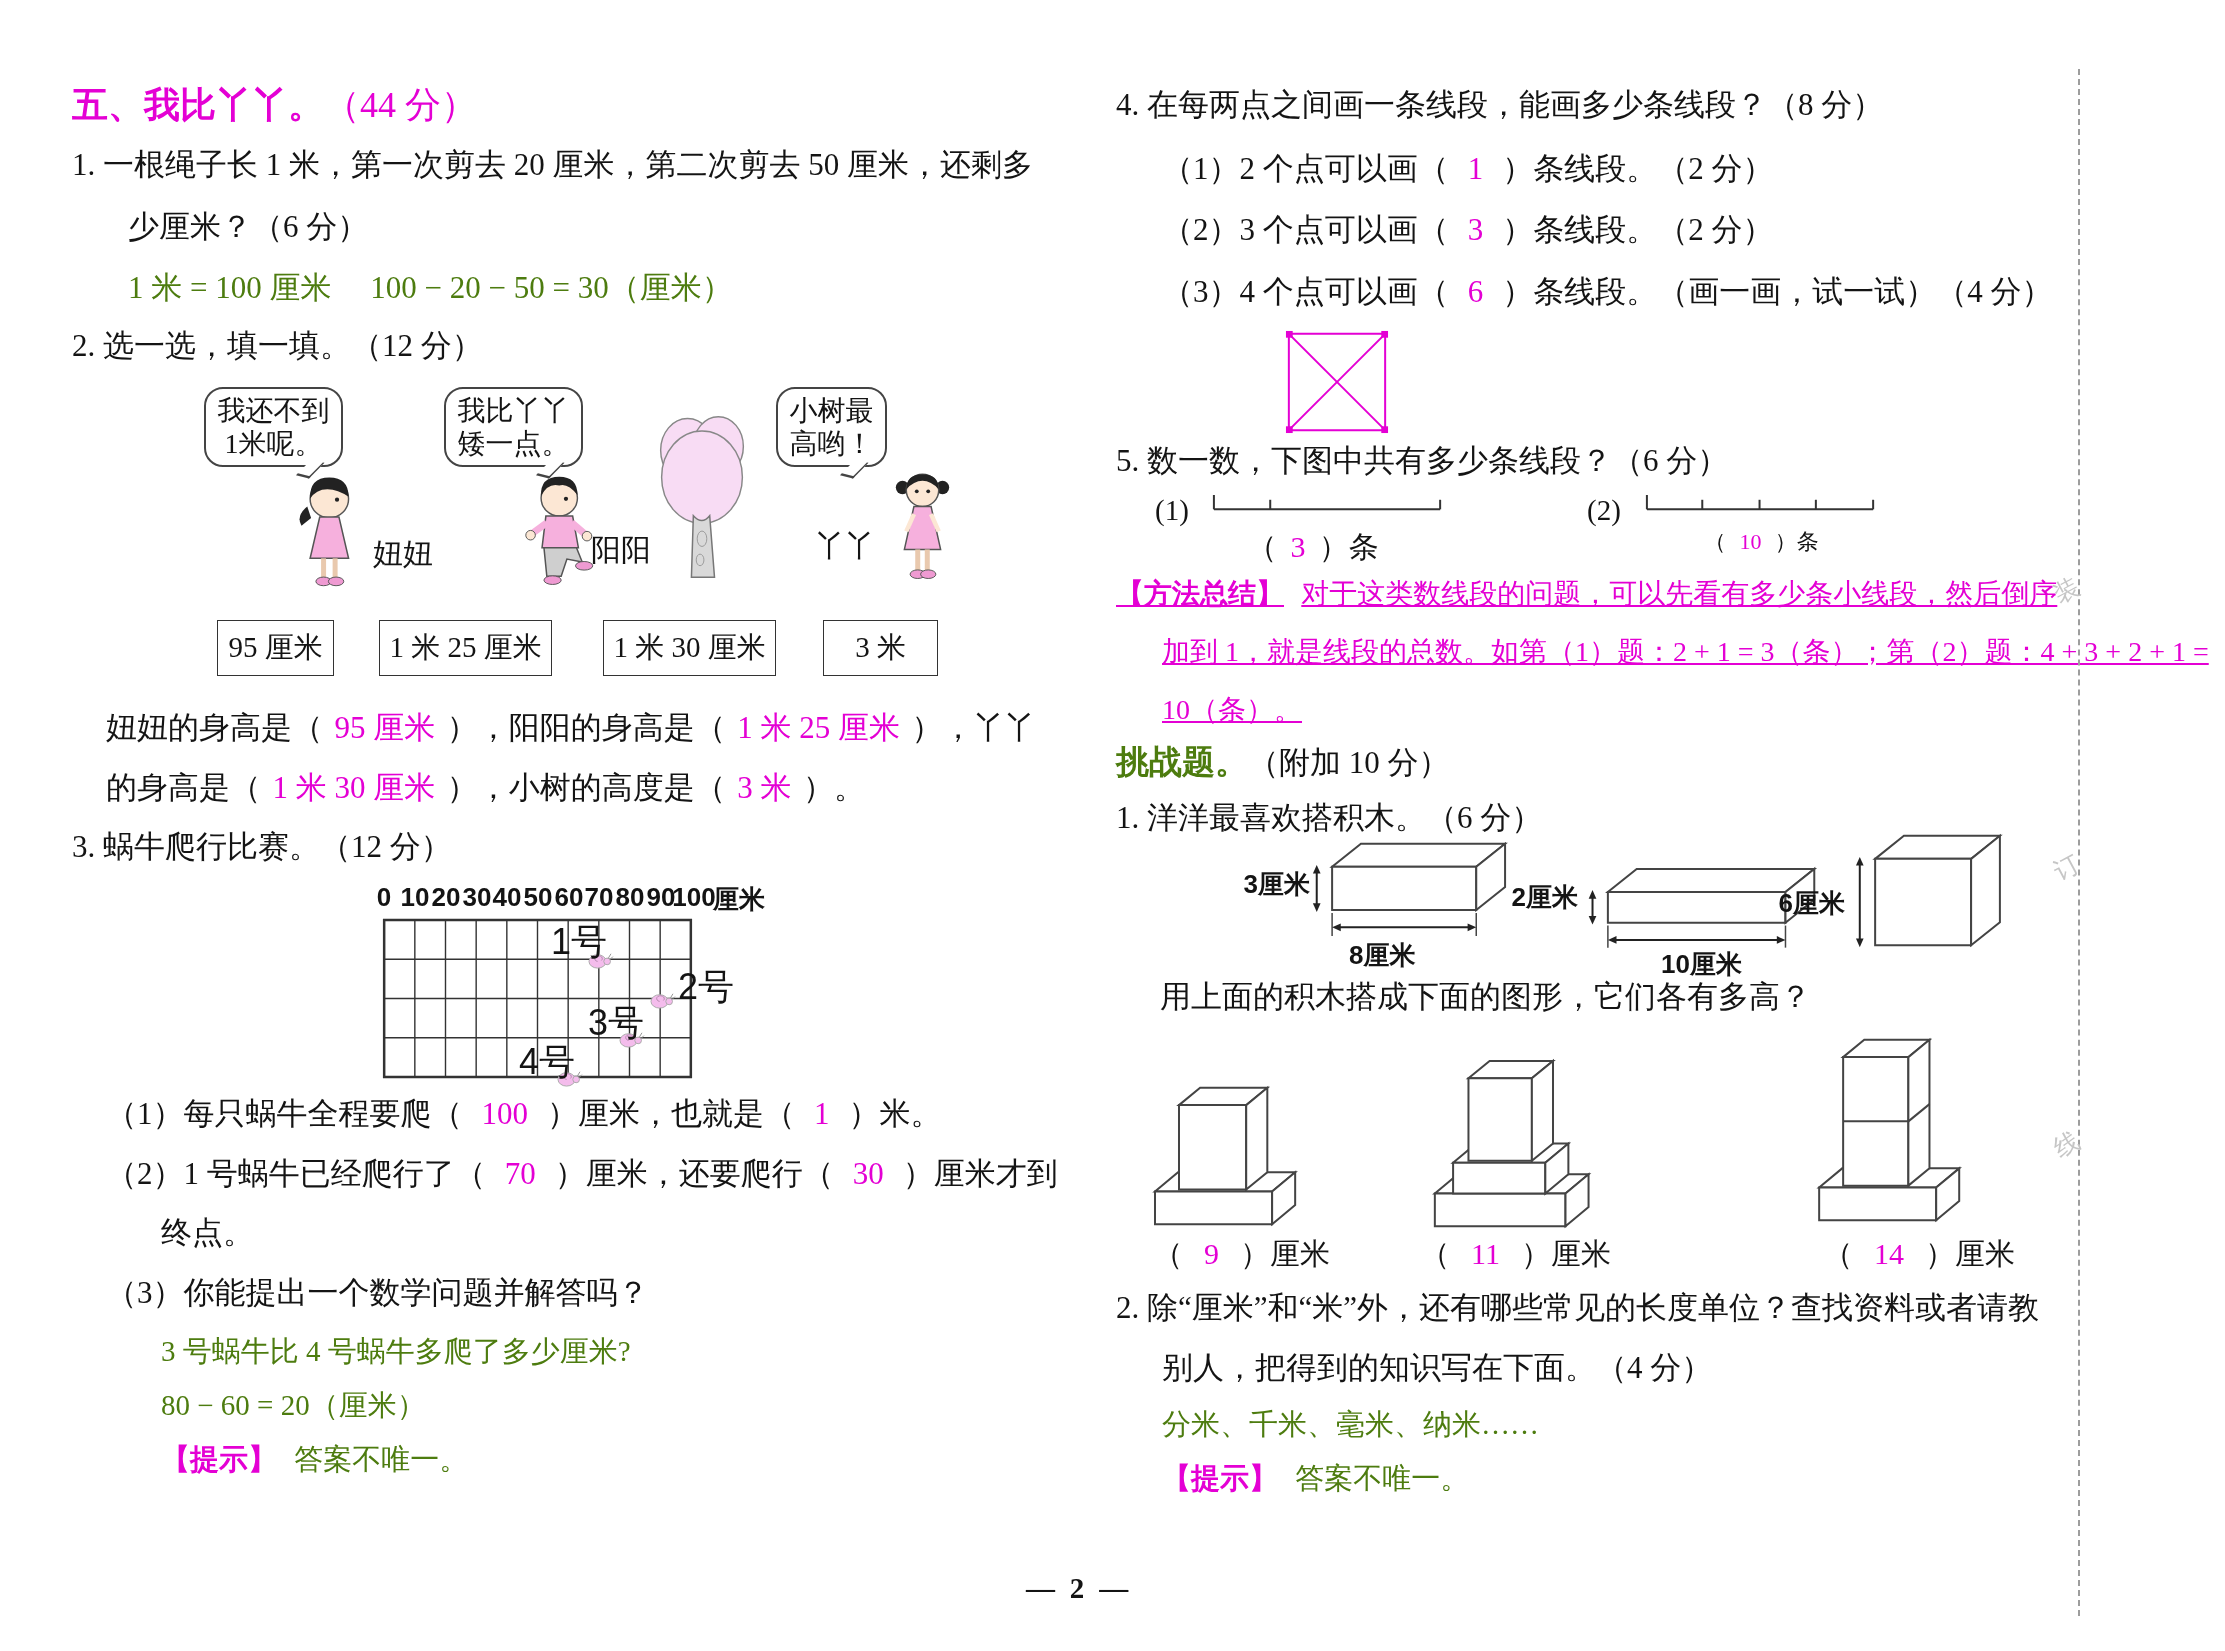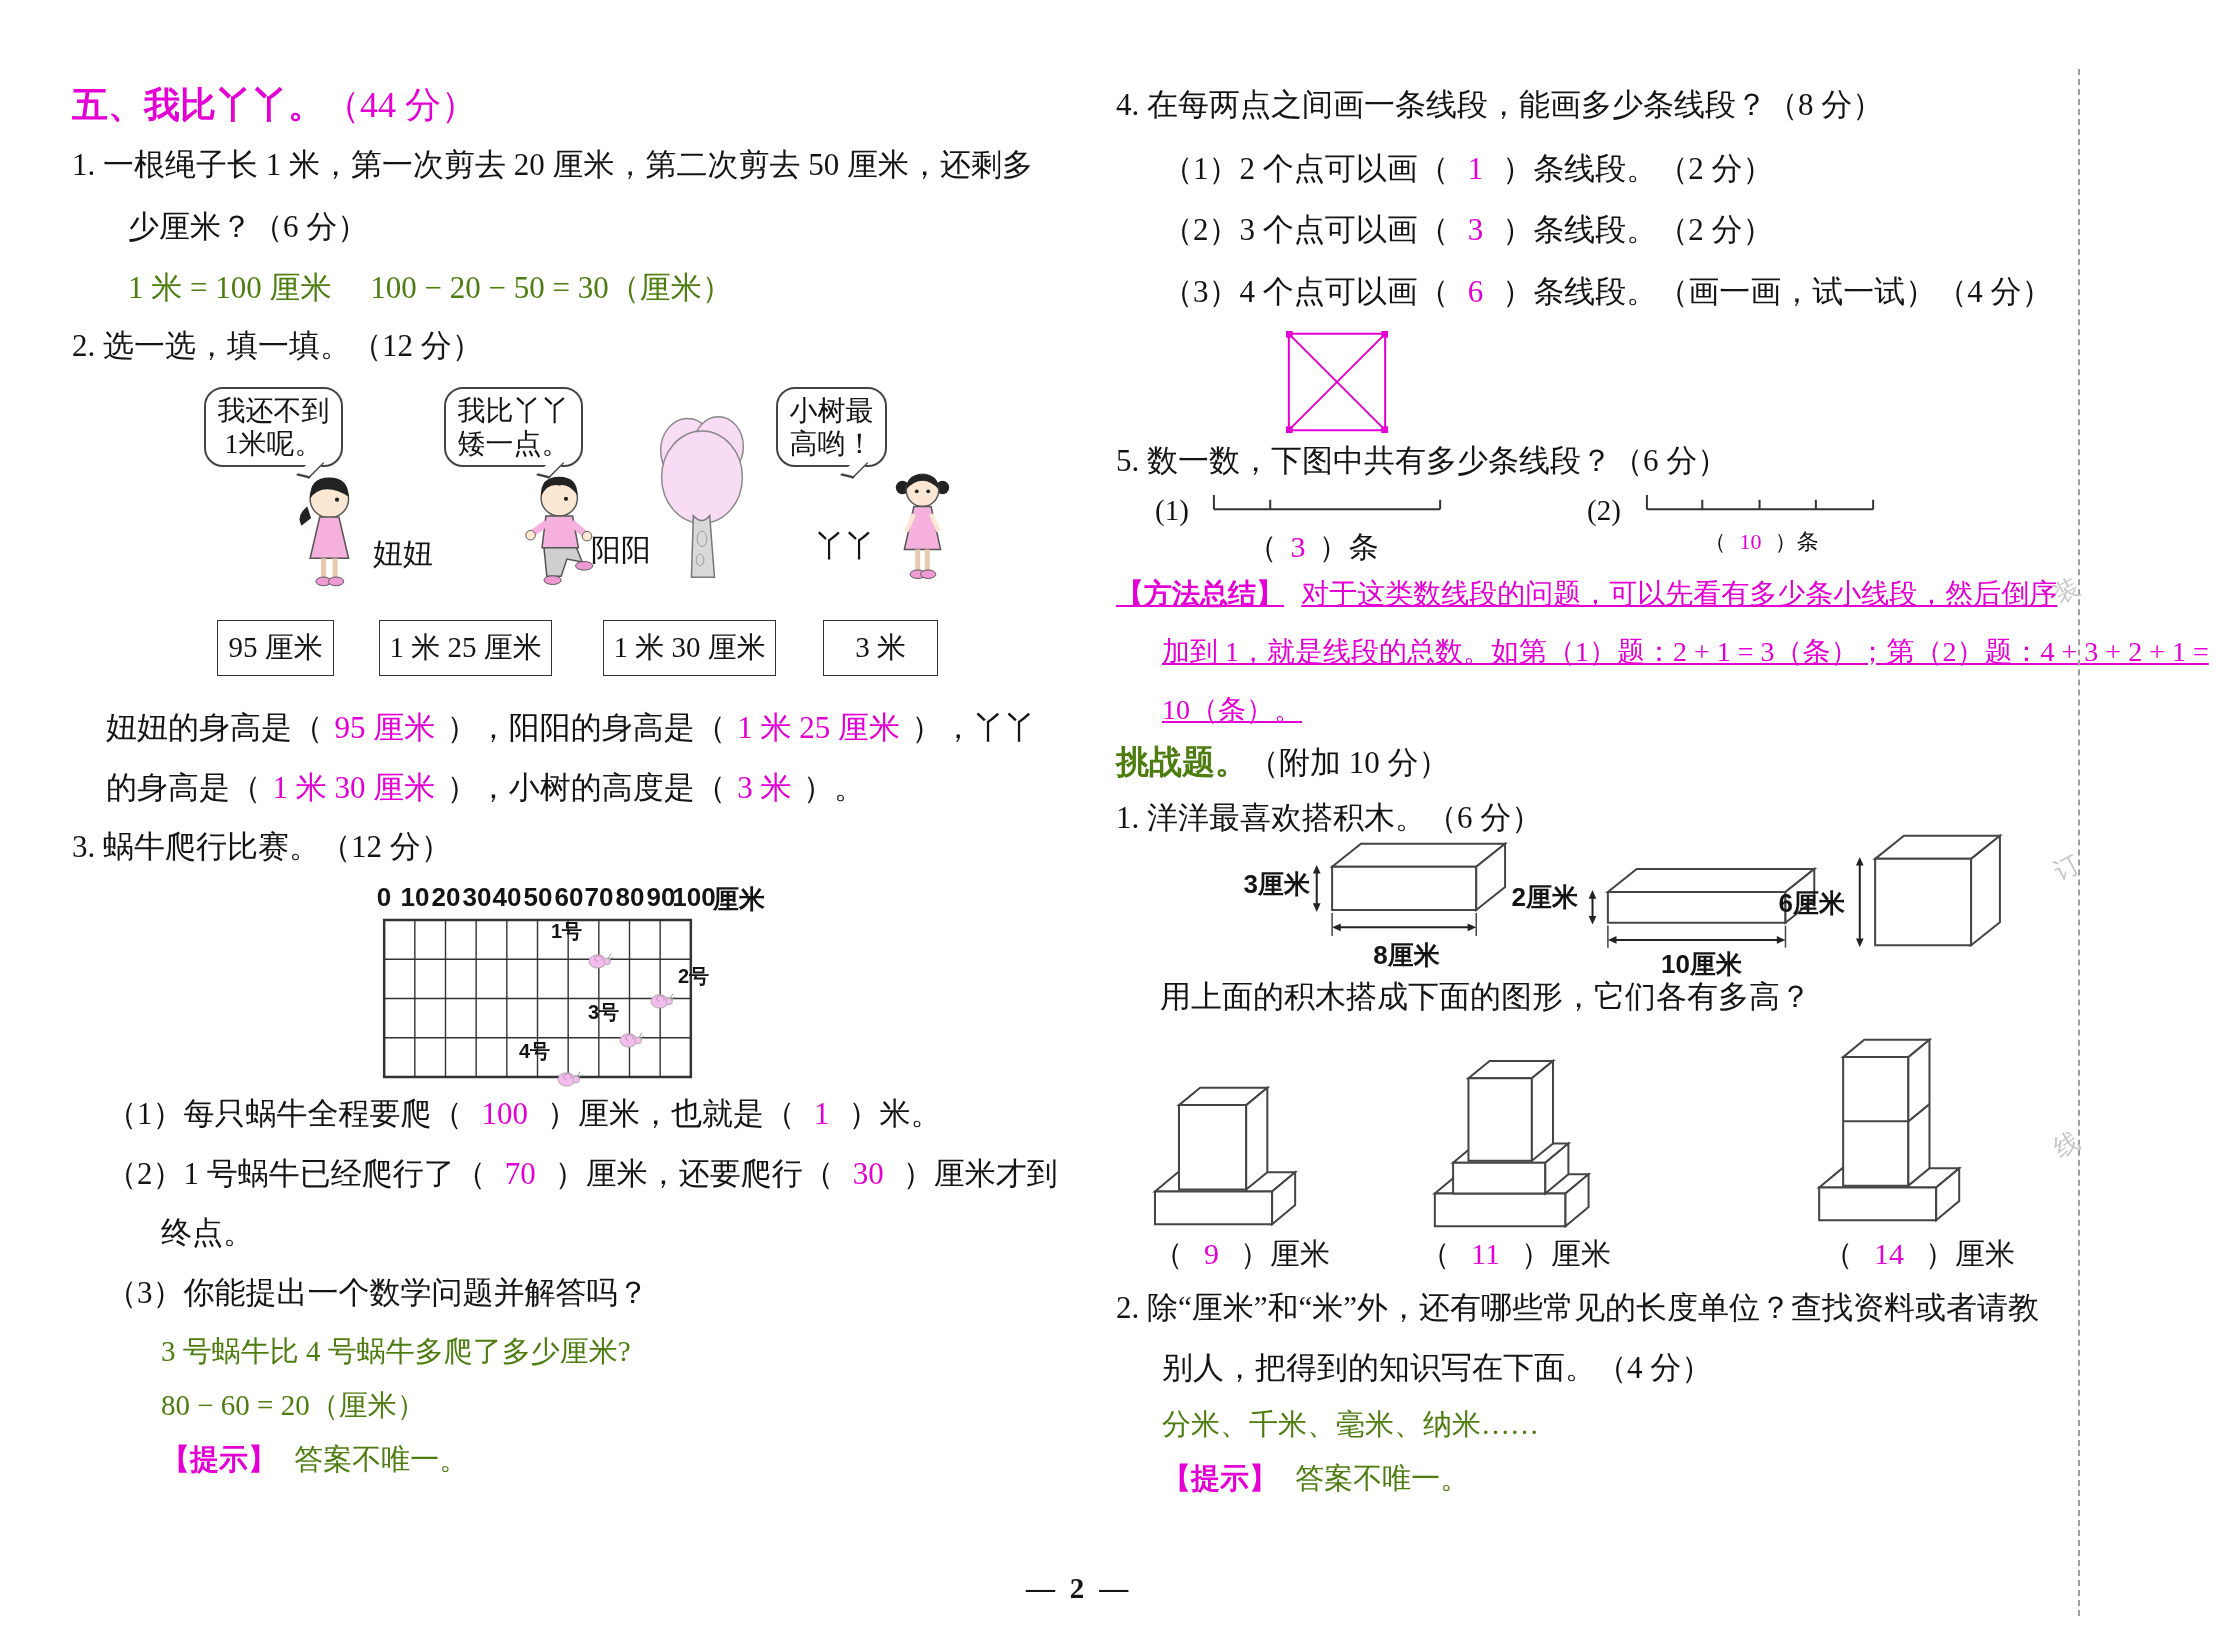--- a/index.html
+++ b/index.html
@@ -15,21 +15,21 @@
   .bubble{position:absolute;border:2.9px solid #444;border-radius:19px;background:#fff;
           padding:4.8px 11.5px;font-size:28px;line-height:1.18;text-align:center;z-index:3;}
   .bubble .tail{position:absolute;bottom:-12.5px;right:23px;width:14.4px;height:14.4px;background:#fff;
           border-right:2.9px solid #444;border-bottom:2.9px solid #444;transform:skewX(-38deg) rotate(12deg);}
   .opt{position:absolute;top:620px;height:54px;border:1.9px solid #333;background:#fff;
        display:flex;align-items:center;justify-content:center;font-size:29px;}
   .tick{position:absolute;top:882px;transform:translateX(-50%);font-weight:bold;font-size:26px;
         font-family:"Liberation Sans","DejaVu Sans",sans-serif;}
   .unit{position:absolute;top:882px;font-weight:bold;font-size:26px;
         font-family:"Liberation Sans","DejaVu Sans",sans-serif;}
-  .snl{position:absolute;font-weight:bold;font-size:20px;
+  .snl{position:absolute;font-weight:normal;font-size:36px;
         font-family:"Liberation Sans","DejaVu Sans",sans-serif;z-index:4;}
   .nm{position:absolute;font-size:30px;}
   .dimlbl{position:absolute;font-size:26px;font-weight:bold;text-align:right;
         font-family:"Liberation Sans","DejaVu Sans",sans-serif;}
   .figans{position:absolute;font-size:30px;}
   .methtxt{font-size:28px;color:#e400d4;text-decoration:underline;}
   .bindline{position:absolute;left:2078px;top:69px;height:1547px;border-left:2.9px dashed #9d9d9d;}
   .bindch{position:absolute;left:2054px;color:#c6c6c6;font-size:25px;transform:rotate(-28deg);}
   .pageno{position:absolute;font-size:29px;font-weight:bold;letter-spacing:3.8px;}
   svg{position:absolute;overflow:visible;}
@@ -242,21 +242,21 @@
     <line x1="12" y1="33" x2="12" y2="72" stroke="#222" stroke-width="2"></line>
     <polygon points="12,28 8,37 16,37" fill="#222"></polygon>
     <polygon points="12,77 8,68 16,68" fill="#222"></polygon>
     <line x1="28" y1="78" x2="28" y2="102" stroke="#444" stroke-width="1.5"></line>
     <line x1="178" y1="78" x2="178" y2="102" stroke="#444" stroke-width="1.5"></line>
     <line x1="33" y1="93" x2="173" y2="93" stroke="#222" stroke-width="2"></line>
     <polygon points="28,93 37,89 37,97" fill="#222"></polygon>
     <polygon points="178,93 169,89 169,97" fill="#222"></polygon>
   </svg>
   <div class="dimlbl" style="left:1222px;top:867px;width:88px">3厘米</div>
-  <div class="dimlbl" style="left:1349px;top:938px;width:115px;text-align:center">8厘米</div>
+  <div class="dimlbl" style="left:1349px;top:938px;width:115px;text-align:left">8厘米</div>
 
   <svg class="lineart" style="left:1581px;top:861px" width="240" height="108" viewBox="0 0 250 112">
     <polygon points="28,32 213,32 243,8 58,8" fill="#fff" stroke="#444" stroke-width="2"></polygon>
     <rect x="28" y="32" width="185" height="32" fill="#fff" stroke="#444" stroke-width="2"></rect>
     <polygon points="213,64 243,40 243,8 213,32" fill="#fff" stroke="#444" stroke-width="2"></polygon>
     <line x1="12" y1="35" x2="12" y2="61" stroke="#222" stroke-width="2"></line>
     <polygon points="12,30 8,39 16,39" fill="#222"></polygon>
     <polygon points="12,66 8,57 16,57" fill="#222"></polygon>
     <line x1="28" y1="67" x2="28" y2="90" stroke="#444" stroke-width="1.5"></line>
     <line x1="213" y1="67" x2="213" y2="90" stroke="#444" stroke-width="1.5"></line>

